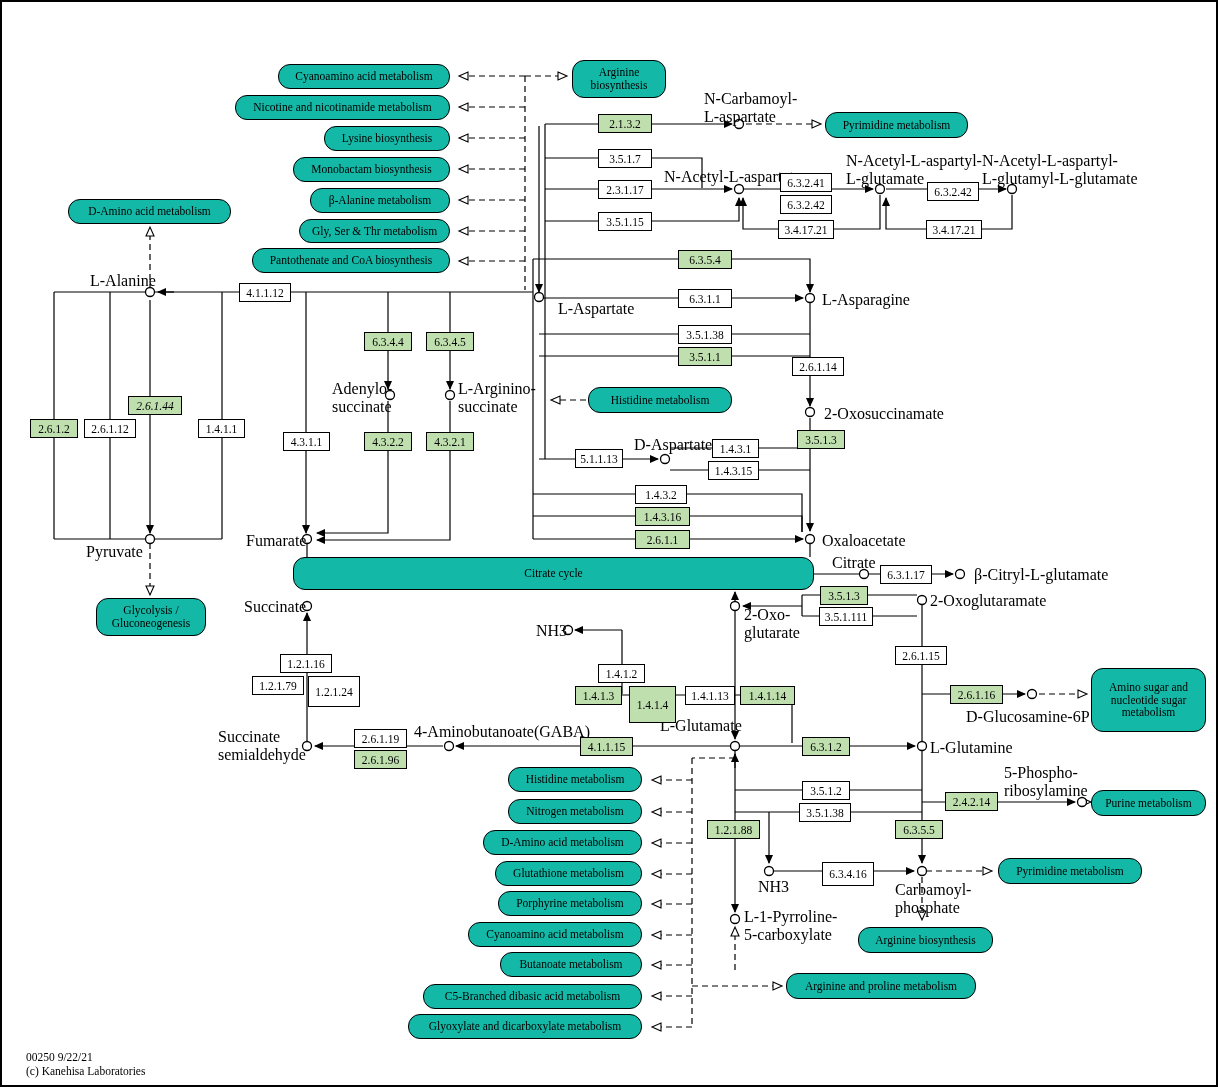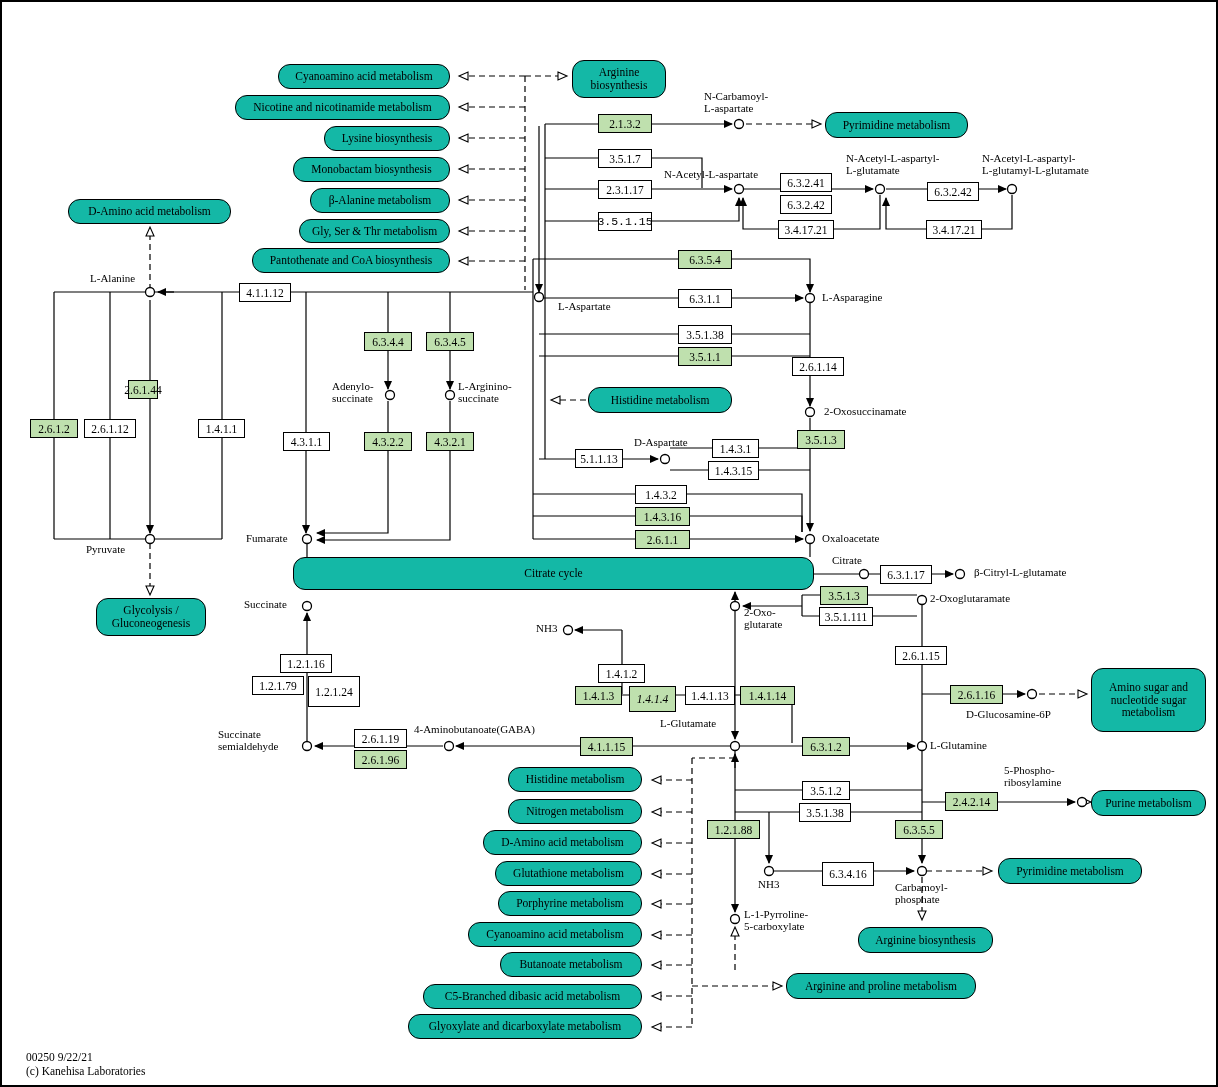--- a/index.html
+++ b/index.html
@@ -21,21 +21,21 @@
     white-space:pre-line;padding:0 4px;z-index:3;
   }
   .ebox{
     position:absolute;box-sizing:border-box;
     border:1px solid #000;background:#fff;
     display:flex;align-items:center;justify-content:center;
     font-size:11.5px;z-index:4;
   }
   .ebox.green{background:var(--hl,#bfe0ae);}
   .clabel{
-    position:absolute;font-size:11px;line-height:1.12;
+    position:absolute;font-size:16px;line-height:1.12;
     white-space:pre-line;z-index:2;
   }
   .title-box{
     position:absolute;left:35px;top:10px;width:447px;height:27px;
     border:1.7px solid #000;background:#fff;
     display:flex;align-items:center;justify-content:center;
     font-weight:bold;font-size:13.5px;letter-spacing:1.8px;z-index:5;
   }
   .footer{position:absolute;left:24px;top:1048px;font-size:11.5px;line-height:1.25;z-index:5;}
   .edge{fill:none;stroke:#000;stroke-width:1.2;}
@@ -211,34 +211,34 @@
       <div class="pbox" style="left: 481px; top: 828px; width: 159px; height: 25px;">D-Amino acid metabolism</div>
       <div class="pbox" style="left: 493px; top: 859px; width: 147px; height: 25px;">Glutathione metabolism</div>
       <div class="pbox" style="left: 496px; top: 889px; width: 144px; height: 25px;">Porphyrine metabolism</div>
       <div class="pbox" style="left: 466px; top: 920px; width: 174px; height: 25px;">Cyanoamino acid metabolism</div>
       <div class="pbox" style="left: 498px; top: 950px; width: 142px; height: 25px;">Butanoate metabolism</div>
       <div class="pbox" style="left: 421px; top: 982px; width: 219px; height: 25px;">C5-Branched dibasic acid metabolism</div>
       <div class="pbox" style="left: 406px; top: 1012px; width: 234px; height: 25px;">Glyoxylate and dicarboxylate metabolism</div>
       <div class="ebox green" style="left: 596px; top: 112px; width: 54px; height: 19px;">2.1.3.2</div>
       <div class="ebox" style="left: 596px; top: 147px; width: 54px; height: 19px;">3.5.1.7</div>
       <div class="ebox" style="left: 596px; top: 178px; width: 54px; height: 19px;">2.3.1.17</div>
-      <div class="ebox" style="left: 596px; top: 210px; width: 54px; height: 19px; font-family: Liberation Mono, monospace;">3.5.1.15</div>
+      <div class="ebox" style="left: 596px; top: 210px; width: 54px; height: 19px;">3.5.1.15</div>
       <div class="ebox" style="left: 778px; top: 171px; width: 52px; height: 19px;">6.3.2.41</div>
       <div class="ebox" style="left: 778px; top: 193px; width: 52px; height: 19px;">6.3.2.42</div>
       <div class="ebox" style="left: 776px; top: 218px; width: 56px; height: 19px;">3.4.17.21</div>
       <div class="ebox" style="left: 925px; top: 180px; width: 52px; height: 19px;">6.3.2.42</div>
       <div class="ebox" style="left: 924px; top: 218px; width: 56px; height: 19px;">3.4.17.21</div>
       <div class="ebox green" style="left: 676px; top: 248px; width: 54px; height: 19px;">6.3.5.4</div>
       <div class="ebox" style="left: 676px; top: 287px; width: 54px; height: 19px;">6.3.1.1</div>
       <div class="ebox" style="left: 676px; top: 323px; width: 54px; height: 19px;">3.5.1.38</div>
       <div class="ebox green" style="left: 676px; top: 345px; width: 54px; height: 19px;">3.5.1.1</div>
       <div class="ebox" style="left: 237px; top: 281px; width: 52px; height: 19px;">4.1.1.12</div>
       <div class="ebox green" style="left: 362px; top: 330px; width: 48px; height: 19px;">6.3.4.4</div>
       <div class="ebox green" style="left: 424px; top: 330px; width: 48px; height: 19px;">6.3.4.5</div>
-      <div class="ebox green" style="left: 126px; top: 378px; width: 30px; height: 19px;">2.6.1.44</div>
+      <div class="ebox green" style="left: 126px; top: 394px; width: 54px; height: 19px; font-style: italic;">2.6.1.44</div>
       <div class="ebox green" style="left: 28px; top: 417px; width: 48px; height: 19px;">2.6.1.2</div>
       <div class="ebox" style="left: 82px; top: 417px; width: 52px; height: 19px;">2.6.1.12</div>
       <div class="ebox" style="left: 196px; top: 417px; width: 47px; height: 19px;">1.4.1.1</div>
       <div class="ebox" style="left: 281px; top: 430px; width: 47px; height: 19px;">4.3.1.1</div>
       <div class="ebox green" style="left: 362px; top: 430px; width: 48px; height: 19px;">4.3.2.2</div>
       <div class="ebox green" style="left: 424px; top: 430px; width: 48px; height: 19px;">4.3.2.1</div>
       <div class="ebox" style="left: 790px; top: 355px; width: 52px; height: 19px;">2.6.1.14</div>
       <div class="ebox green" style="left: 795px; top: 428px; width: 48px; height: 19px;">3.5.1.3</div>
       <div class="ebox" style="left: 573px; top: 447px; width: 48px; height: 19px;">5.1.1.13</div>
       <div class="ebox" style="left: 710px; top: 437px; width: 47px; height: 19px;">1.4.3.1</div>
@@ -248,21 +248,21 @@
       <div class="ebox green" style="left: 633px; top: 528px; width: 55px; height: 19px;">2.6.1.1</div>
       <div class="ebox" style="left: 878px; top: 563px; width: 52px; height: 19px;">6.3.1.17</div>
       <div class="ebox green" style="left: 818px; top: 584px; width: 48px; height: 19px;">3.5.1.3</div>
       <div class="ebox" style="left: 817px; top: 605px; width: 54px; height: 19px;">3.5.1.111</div>
       <div class="ebox" style="left: 893px; top: 644px; width: 52px; height: 19px;">2.6.1.15</div>
       <div class="ebox" style="left: 278px; top: 652px; width: 52px; height: 19px;">1.2.1.16</div>
       <div class="ebox" style="left: 250px; top: 674px; width: 52px; height: 19px;">1.2.1.79</div>
       <div class="ebox" style="left: 306px; top: 674px; width: 52px; height: 31px;">1.2.1.24</div>
       <div class="ebox" style="left: 596px; top: 662px; width: 47px; height: 19px;">1.4.1.2</div>
       <div class="ebox green" style="left: 573px; top: 684px; width: 47px; height: 19px;">1.4.1.3</div>
-      <div class="ebox green" style="left: 627px; top: 684px; width: 47px; height: 26px; font-style: italic;">1.4.1.4</div>
+      <div class="ebox green" style="left: 627px; top: 684px; width: 47px; height: 37px;">1.4.1.4</div>
       <div class="ebox" style="left: 683px; top: 684px; width: 50px; height: 19px;">1.4.1.13</div>
       <div class="ebox green" style="left: 738px; top: 684px; width: 55px; height: 19px;">1.4.1.14</div>
       <div class="ebox" style="left: 352px; top: 727px; width: 53px; height: 19px;">2.6.1.19</div>
       <div class="ebox green" style="left: 352px; top: 748px; width: 53px; height: 19px;">2.6.1.96</div>
       <div class="ebox green" style="left: 578px; top: 735px; width: 53px; height: 19px;">4.1.1.15</div>
       <div class="ebox green" style="left: 800px; top: 735px; width: 48px; height: 19px;">6.3.1.2</div>
       <div class="ebox green" style="left: 948px; top: 683px; width: 53px; height: 19px;">2.6.1.16</div>
       <div class="ebox green" style="left: 943px; top: 790px; width: 53px; height: 19px;">2.4.2.14</div>
       <div class="ebox" style="left: 800px; top: 779px; width: 48px; height: 19px;">3.5.1.2</div>
       <div class="ebox" style="left: 797px; top: 801px; width: 52px; height: 19px;">3.5.1.38</div>

